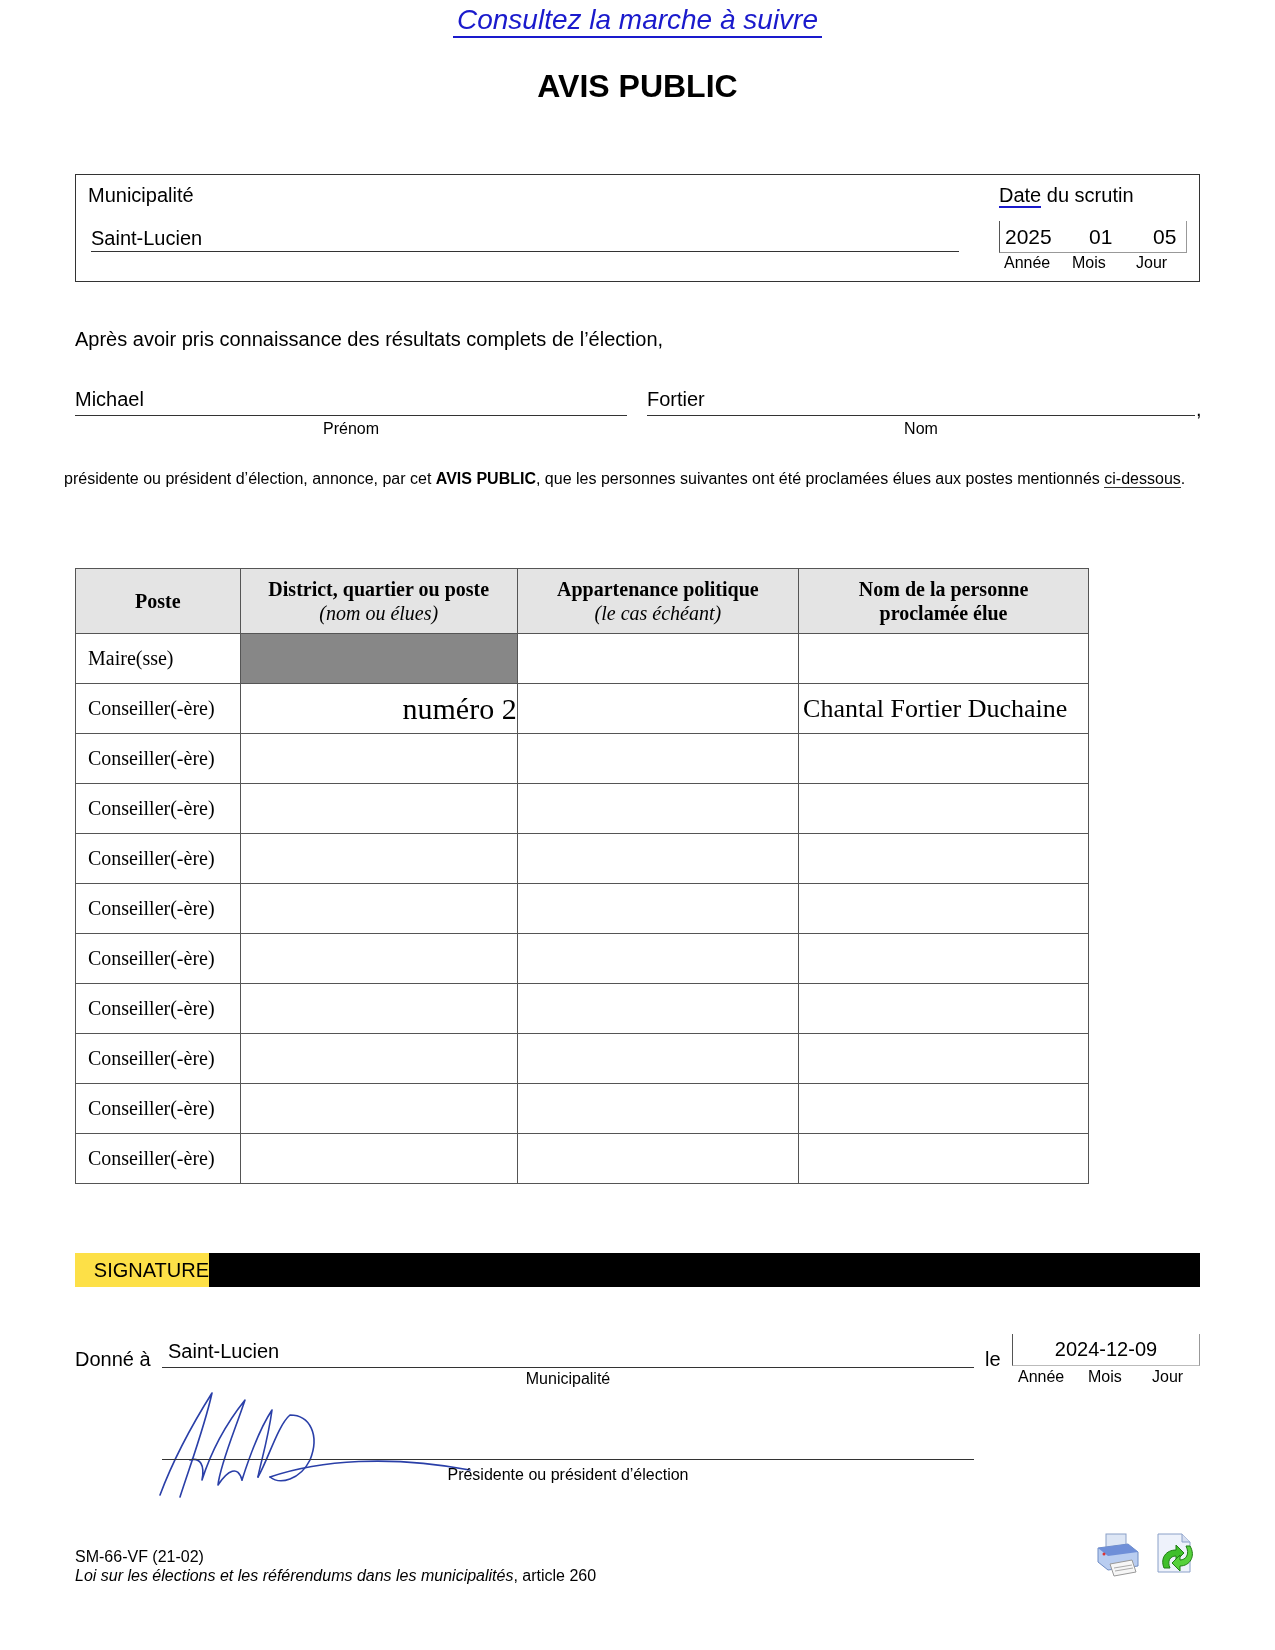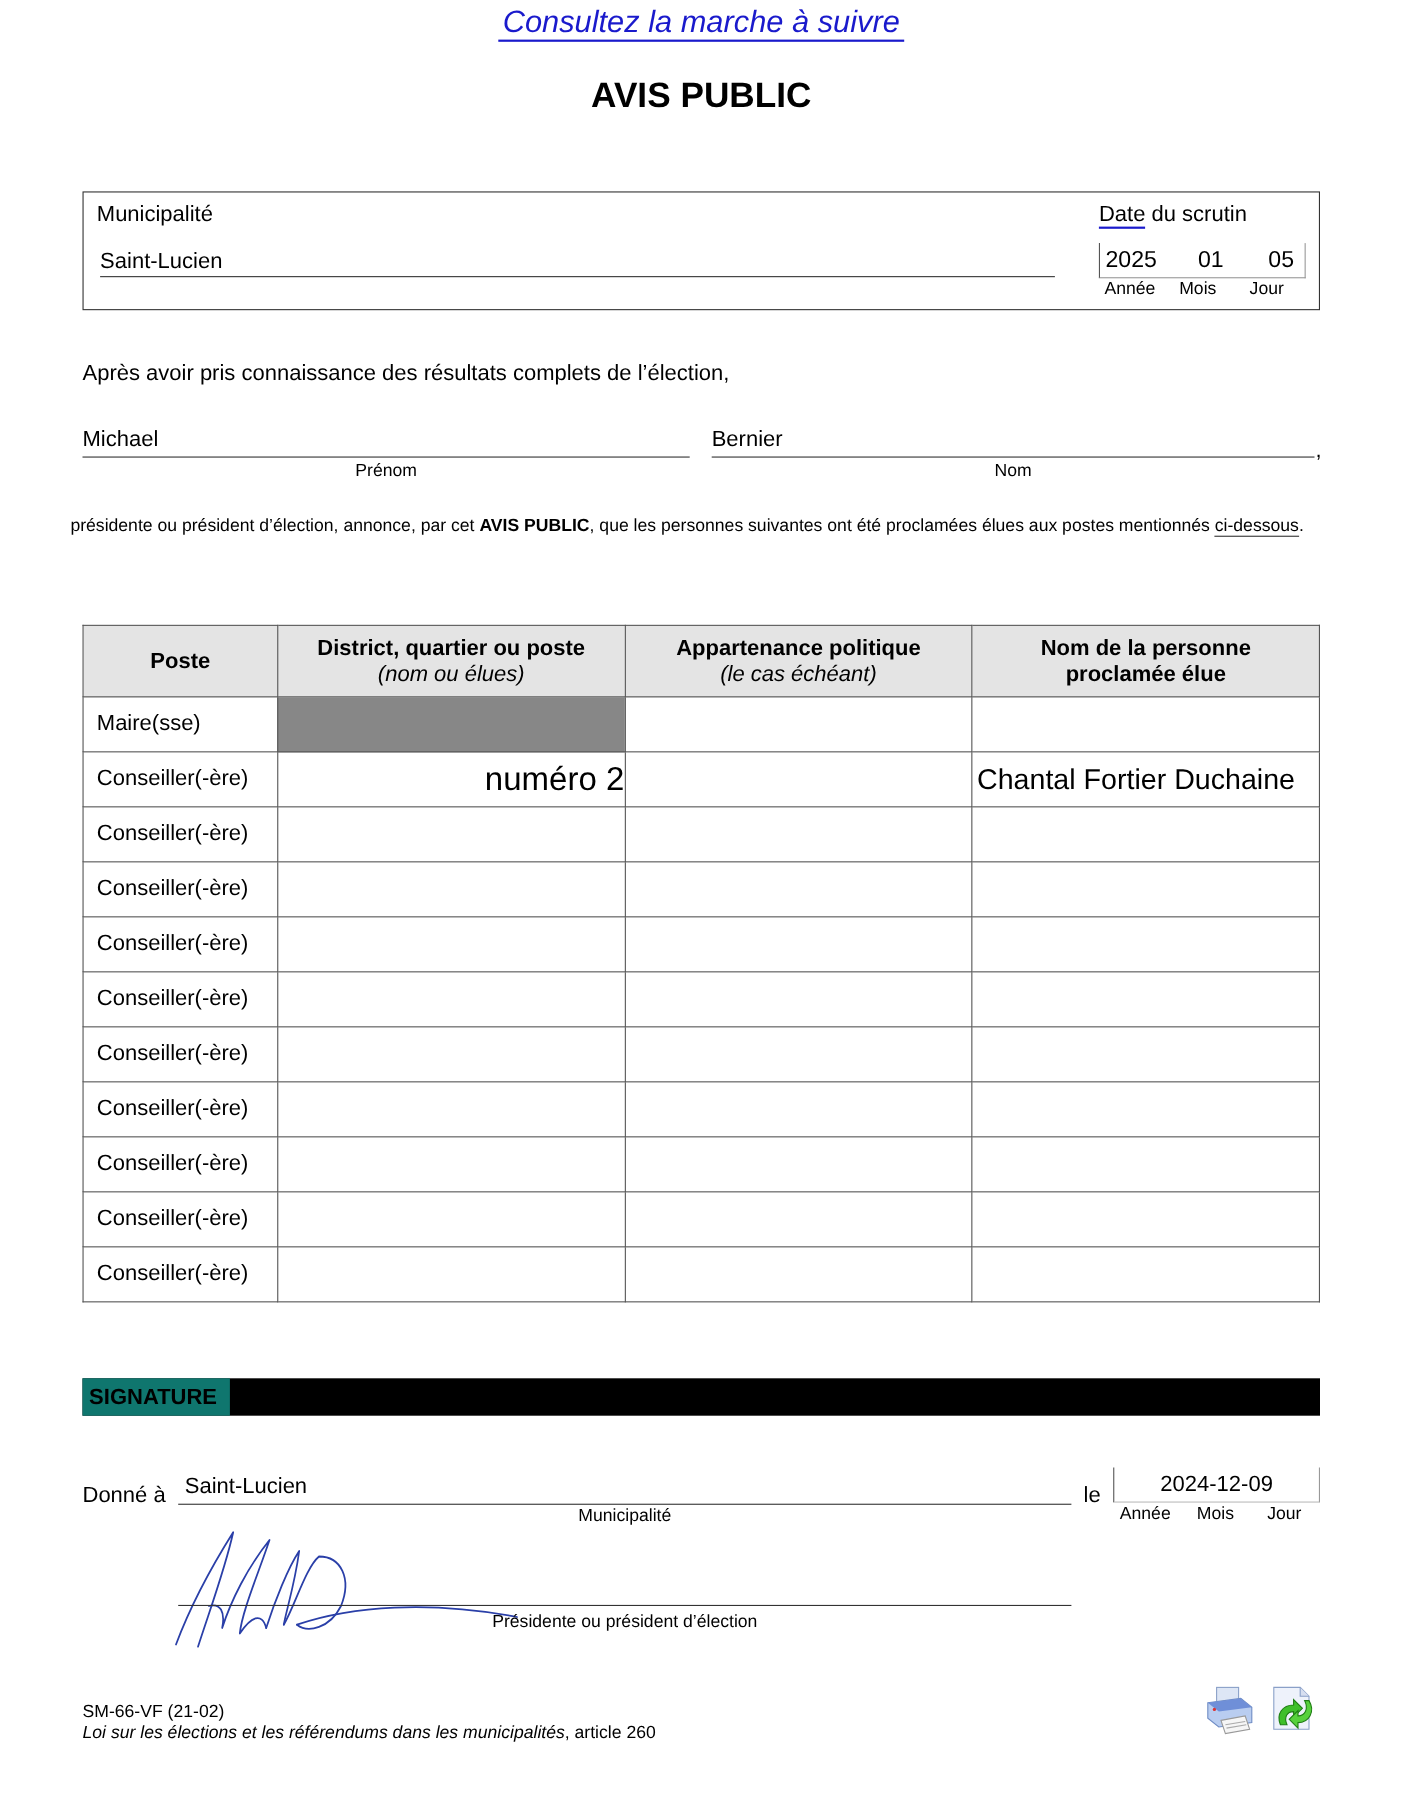--- a/index.html
+++ b/index.html
@@ -23,31 +23,31 @@
 
   .intro { left: 75px; top: 328px; font-size: 20px; }
   .name-field { top: 384px; height: 32px; border-bottom: 1.5px solid #333; font-size: 20px; line-height: 30px; }
   .name-sub { top: 420px; font-size: 16px; text-align: center; }
   .comma { left: 1196px; top: 398px; font-size: 20px; }
 
   .para { left: 64px; top: 457px; width: 1130px; font-size: 16px; line-height: 44px; }
   .para b { font-weight: bold; }
   .para .u { border-bottom: 1.5px solid #333; }
 
-  table.results { position: absolute; left: 75px; top: 568px; width: 1125px; border-collapse: collapse; }
+  table.results { position: absolute; left: 75px; top: 568px; width: 1014px; border-collapse: collapse; font-family: Liberation Serif, serif; }
   table.results th, table.results td { border: 1.5px solid #555; }
   table.results th { background: #e4e4e4; height: 65px; font-size: 20px; font-weight: bold; text-align: center; line-height: 24px; }
   table.results th .sub { font-weight: normal; font-style: italic; display: block; }
   table.results td { height: 50px; font-size: 20px; padding-left: 12px; }
   table.results td.big { font-size: 30px; padding-left: 4px; text-align: right; }
   table.results td.grey { background: #878787; }
   col.c1 { width: 177px; } col.c2 { width: 316px; } col.c3 { width: 316px; } col.c4 { width: 316px; }
 
   .sig-bar { left: 75px; top: 1253px; width: 1125px; height: 34px; background: #000; }
-  .sig-label { left: 75px; top: 1253px; height: 34px; width: 134px; background: #0f766e; font-weight: bold; font-size: 20px; line-height: 34px; padding-left: 6px; }
+  .sig-label { left: 75px; top: 1253px; height: 34px; width: 134px; background: #fde047; font-weight: normal; font-size: 20px; line-height: 34px; padding-left: 6px; text-align: right; }
 
   .donne { left: 75px; top: 1348px; font-size: 20px; }
   .donne-field { left: 162px; top: 1336px; width: 812px; height: 32px; border-bottom: 1.5px solid #333; font-size: 20px; line-height: 30px; padding-left: 6px; }
   .donne-sub { left: 162px; width: 812px; top: 1370px; font-size: 16px; text-align: center; }
   .le { left: 985px; top: 1348px; font-size: 20px; }
   .sig-date-box { left: 1012px; top: 1334px; width: 188px; height: 32px; border-left: 1.5px solid #555; border-right: 1.5px solid #999; border-bottom: 1.5px solid #bbb; font-size: 20px; text-align: center; line-height: 30px; }
   .sig-date-sub { top: 1368px; font-size: 16px; }
 
   .signature { left: 150px; top: 1385px; width: 340px; height: 115px; }
   .sig-line { left: 162px; top: 1459px; width: 812px; border-bottom: 1.5px solid #333; }
@@ -77,21 +77,21 @@
 <div class="abs date-val" style="left:1005px">2025</div>
 <div class="abs date-val" style="left:1089px">01</div>
 <div class="abs date-val" style="left:1153px">05</div>
 <div class="abs date-sub" style="left:1004px">Année</div>
 <div class="abs date-sub" style="left:1072px">Mois</div>
 <div class="abs date-sub" style="left:1136px">Jour</div>
 
 <div class="abs intro">Après avoir pris connaissance des résultats complets de l’élection,</div>
 <div class="abs name-field" style="left:75px;width:552px;">Michael</div>
 <div class="abs name-sub" style="left:75px;width:552px;">Prénom</div>
-<div class="abs name-field" style="left:647px;width:548px;">Bernier</div>
+<div class="abs name-field" style="left:647px;width:548px;">Fortier</div>
 <div class="abs name-sub" style="left:647px;width:548px;">Nom</div>
 <div class="abs comma">,</div>
 
 <div class="abs para"><span>présidente ou président d’élection, annonce, par cet </span><b>AVIS PUBLIC</b><span>, que les personnes suivantes ont été proclamées élues aux postes mentionnés </span><span class="u">ci-dessous</span><span>.</span></div>
 
 <table class="results">
   <colgroup>
       <col class="c1">
       <col class="c2">
       <col class="c3">

